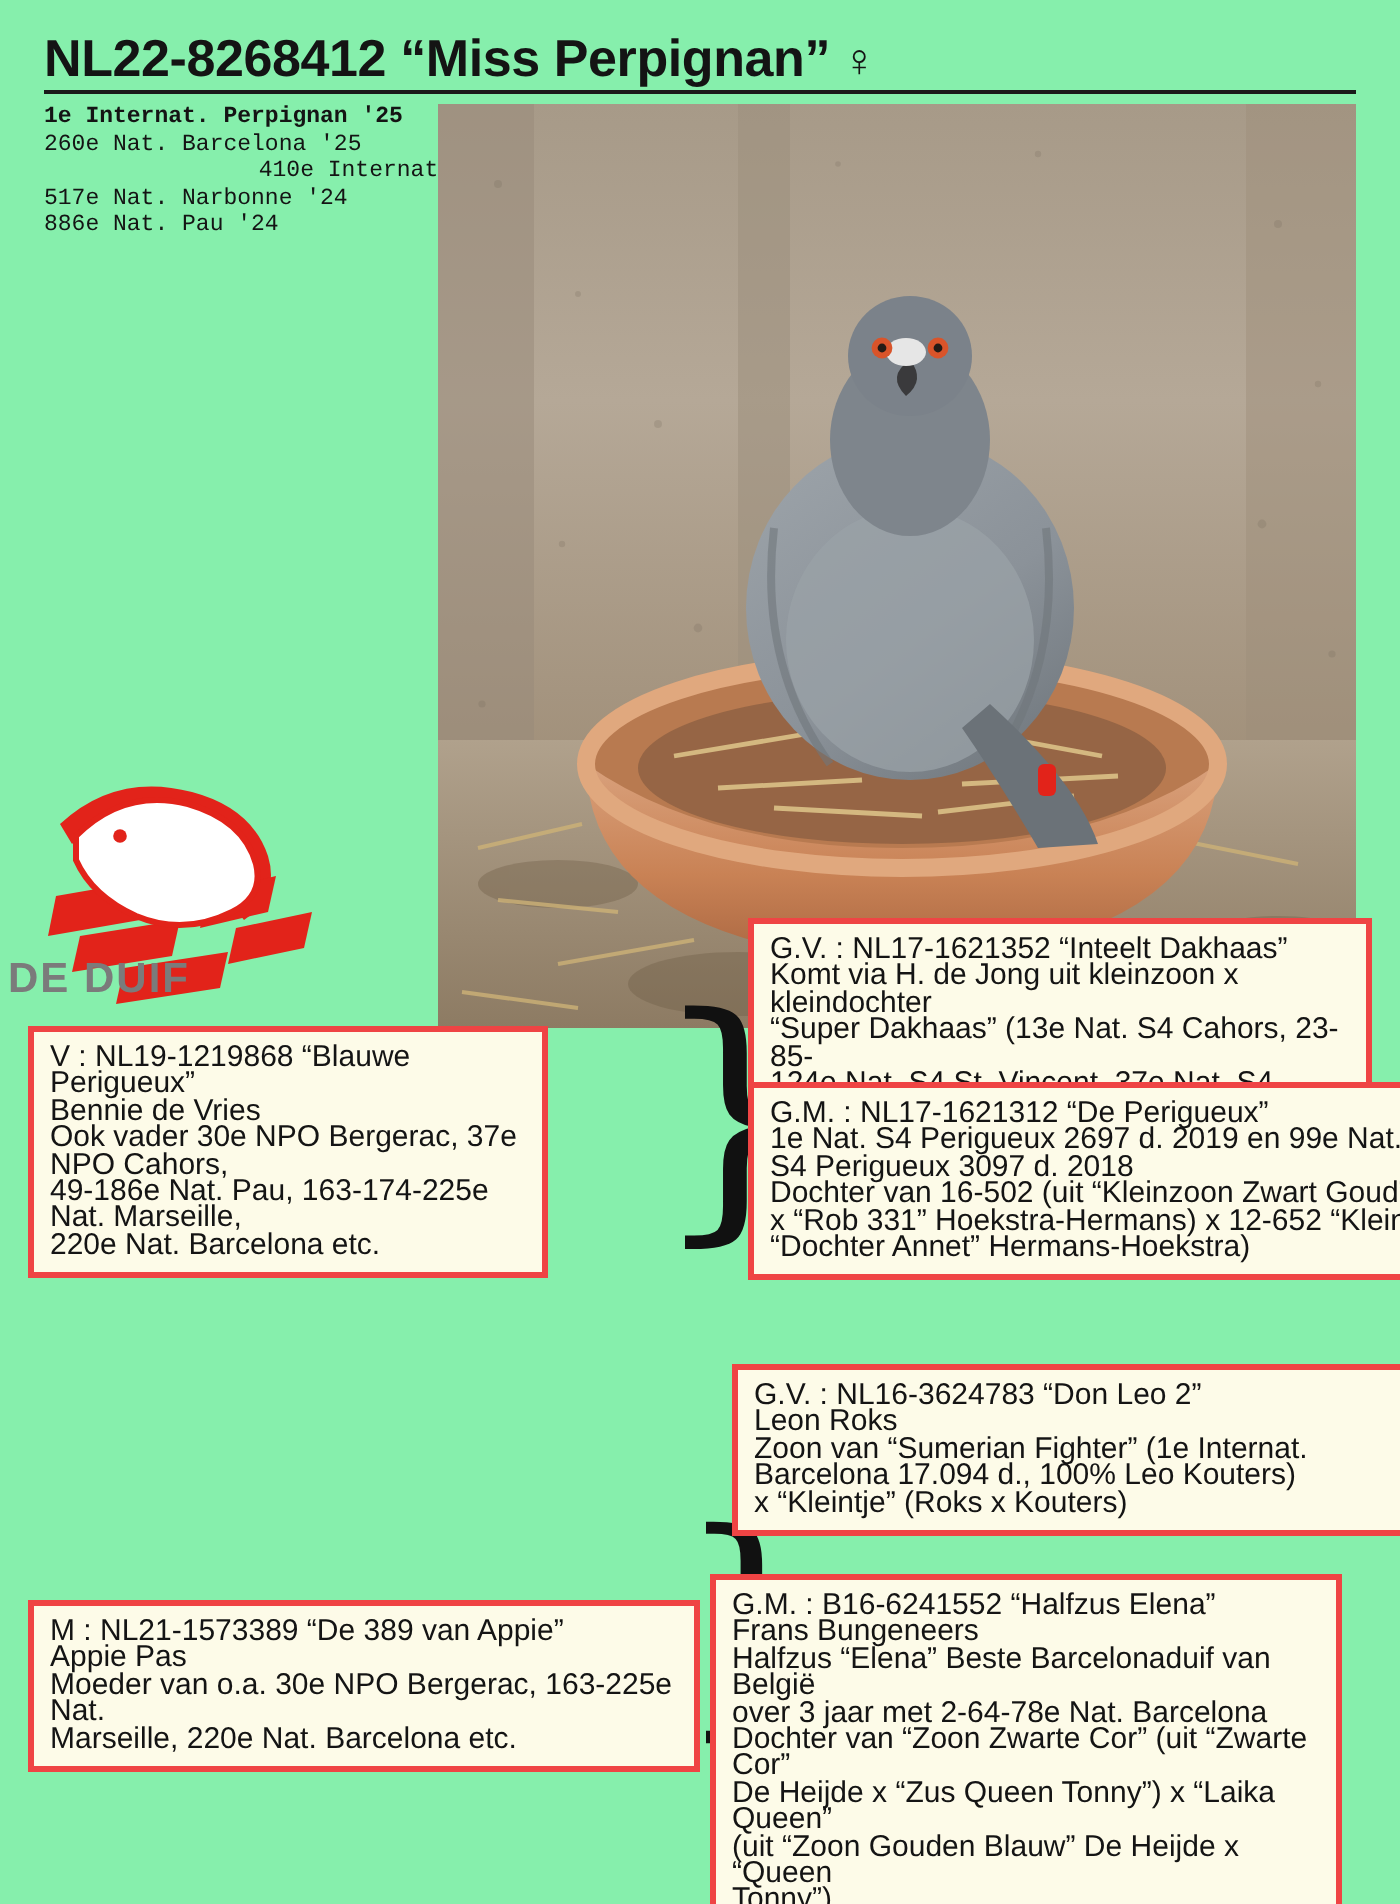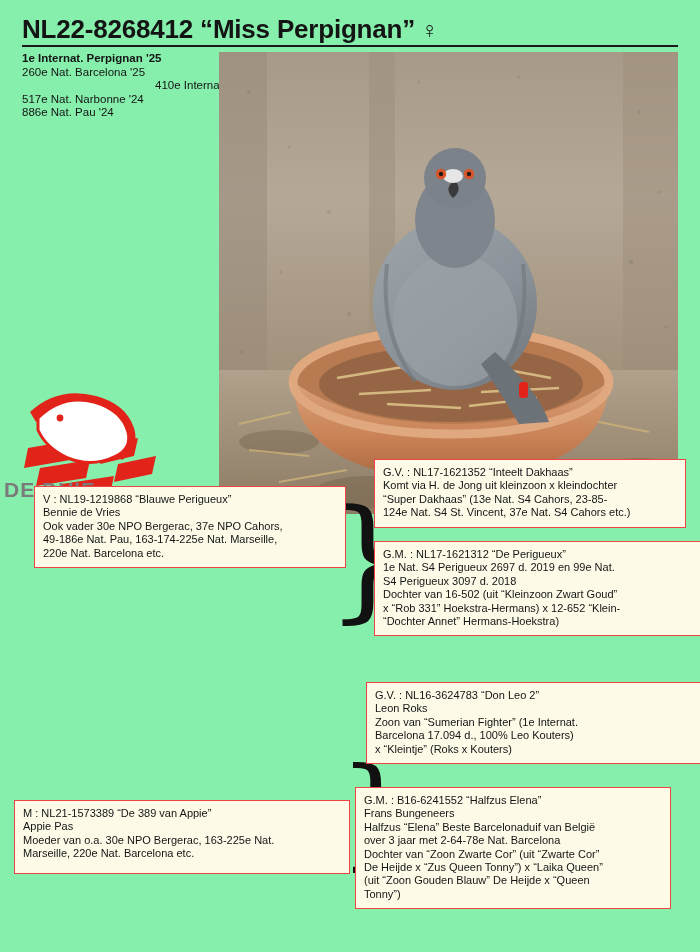--- a/index.html
+++ b/index.html
@@ -40,21 +40,21 @@
   }
 
   
   .results {
     position: absolute;
     left: 22px; top: 52px;
     width: 290px;
     font-size: 11.5px;
     line-height: 13.6px;
   }
-  .results table { border-collapse: collapse; width: 100%; }
+  .results table { border-collapse: collapse; width: 100%; font-family: Liberation Mono, monospace; }
   .results td { padding: 0; vertical-align: top; }
   .results td.r-name { text-align: left; white-space: nowrap; }
   .results td.r-name.indent { text-align: right; padding-right: 0; }
   .results td.r-val { text-align: right; white-space: nowrap; width: 86px; }
   .results tr.bold td { font-weight: bold; }
 
   
   .photo {
     position: absolute;
     left: 219px; top: 52px;
@@ -78,28 +78,28 @@
     font-weight: bold;
     letter-spacing: 1px;
     color: #7b7b7b;
     -webkit-text-stroke: 0px;
   }
 
   
   .box {
     position: absolute;
     background: #fdfbe8;
-    border: 1px solid #ef4444;
-    font-size: 11px;
+    border: 3px solid #ef4444;
+    font-size: 15px;
     line-height: 13.4px;
     padding: 6px 0 7px 8px;
   }
   .box .ln { display: block; }
 
-  #box-v      { left: 14px;  top: 486px; width: 312px; min-height: 80px; margin-left: 20px; }
+  #box-v      { left: 14px;  top: 513px; width: 260px; min-height: 80px; }
   #box-m      { left: 14px;  top: 800px; width: 336px; min-height: 74px; }
   #box-gv1    { left: 374px; top: 459px; width: 312px; }
   #box-gm1    { left: 374px; top: 541px; width: 371px; }
   #box-gv2    { left: 366px; top: 682px; width: 360px; }
   #box-gm2    { left: 355px; top: 787px; width: 316px; }
 
   
   .brace {
     position: absolute;
     font-family: "DejaVu Serif", serif;

